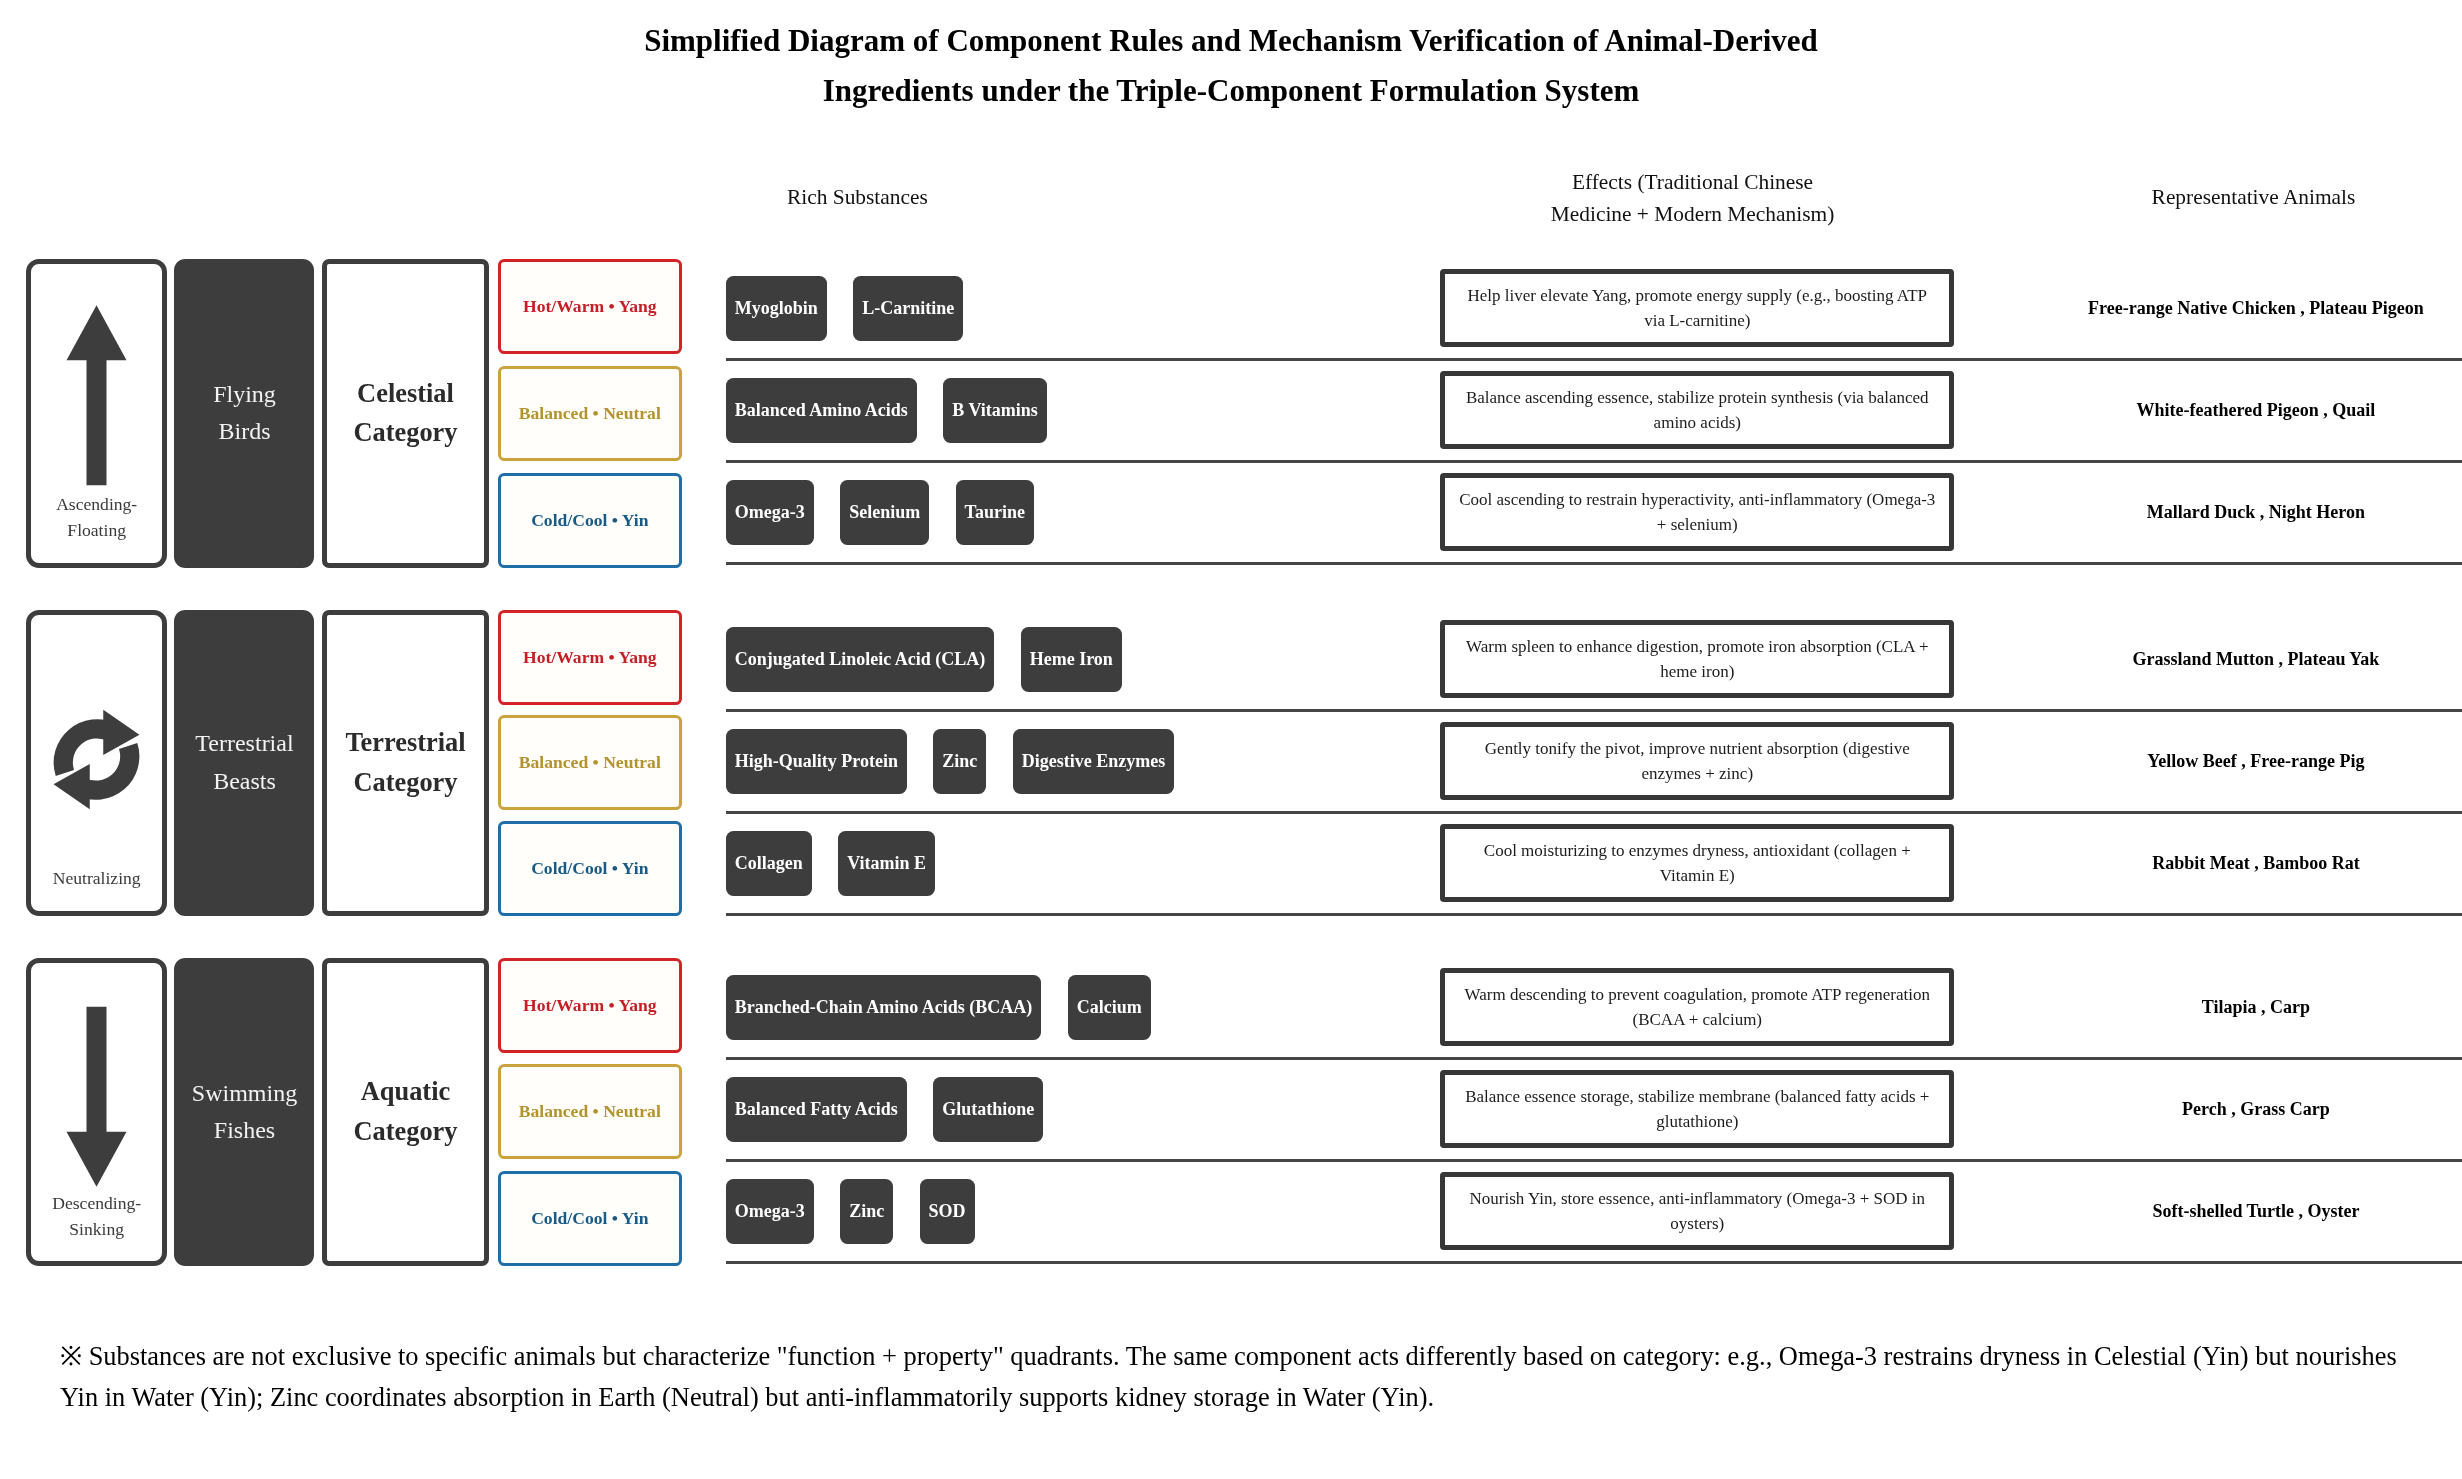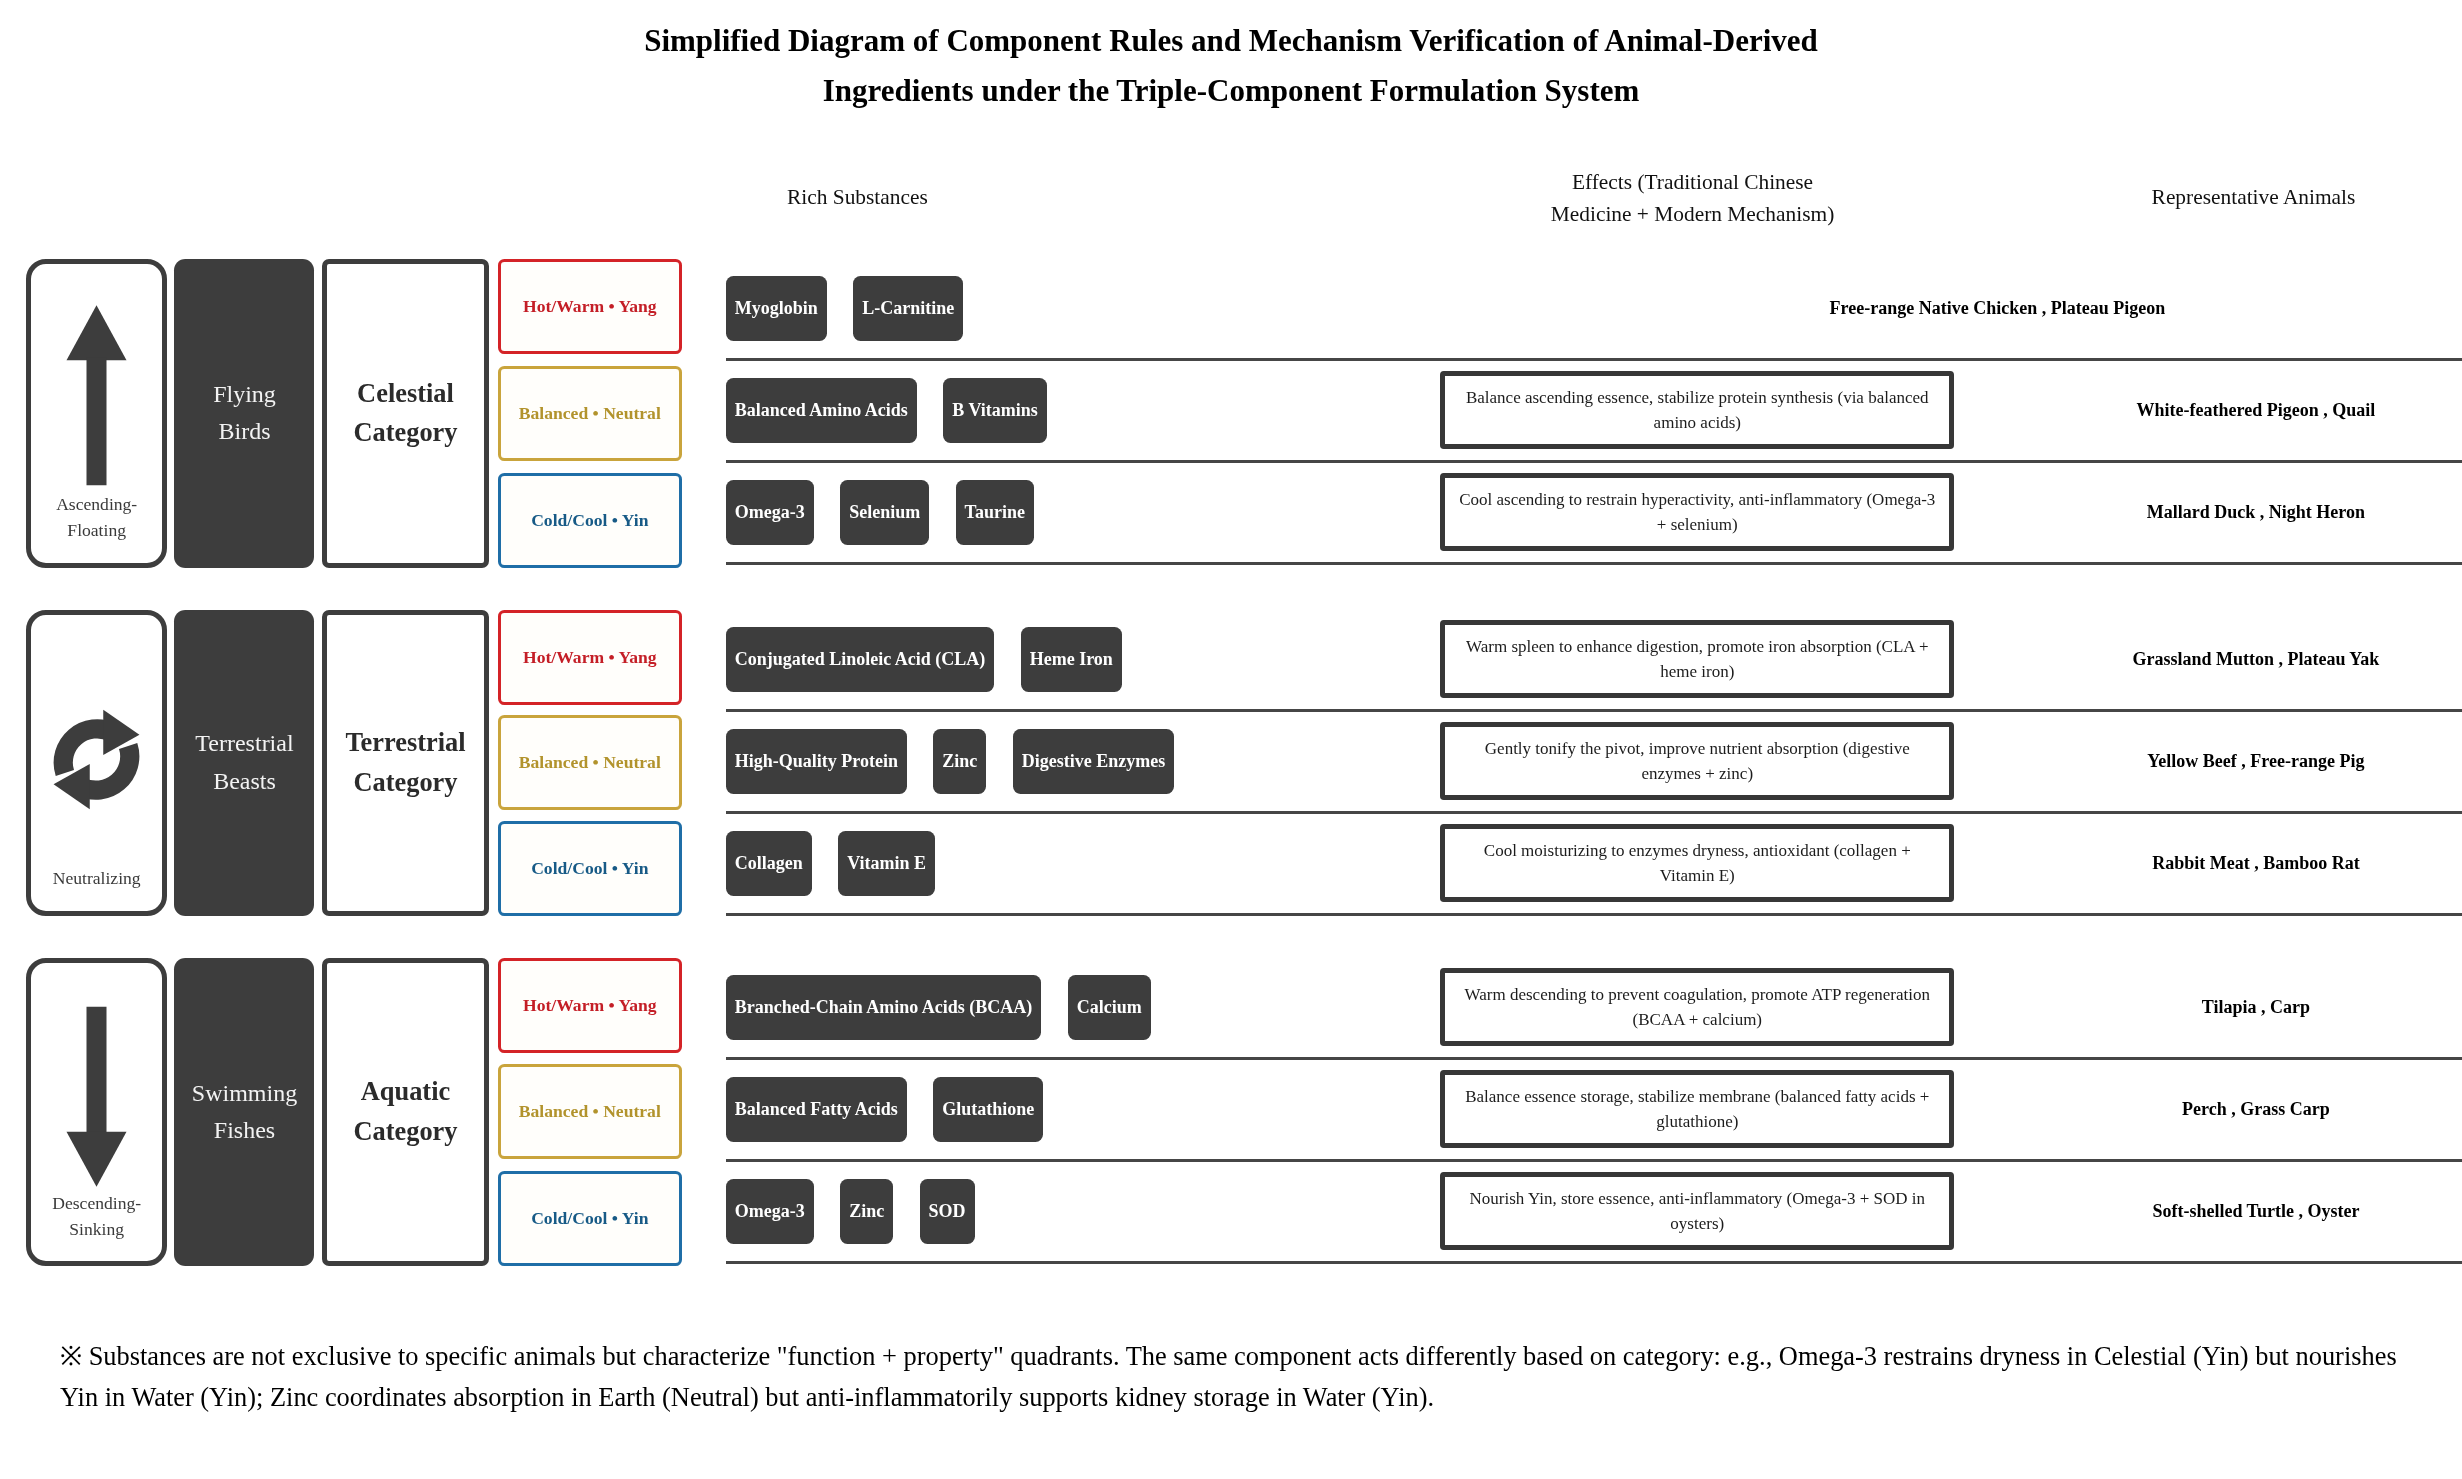--- a/index.html
+++ b/index.html
@@ -15,21 +15,21 @@
   
   .headers{display:flex;margin:50px 0 29px 721px;align-items:center;}
   .h-sub{width:713px;font-size:21.4px;}
   .h-sub span{margin-left:66px;}
   .h-eff{width:517px;text-align:center;font-size:21.4px;line-height:1.5;white-space:pre-line;}
   .h-ani{flex:1;text-align:center;padding-left:94px;font-size:21.4px;}
   
   .band{display:flex;padding-left:26.4px;}
   .band + .band{margin-top:42px;}
   .motion-box{
-    width:123px;border:5.7px solid #3d3d3d;border-radius:20px;background:#fff;
+    width:123px;border:5.7px solid #3d3d3d;border-radius:13px;background:#fff;
     margin-right:7.5px;display:flex;flex-direction:column;align-items:center;
     justify-content:space-between;padding:38px 3.8px 19px;
   }
   .motion-label{
     font-size:17.6px;color:#3a3a3a;text-align:center;white-space:pre-line;line-height:1.5;
   }
   .group-box{
     width:140px;background:#3d3d3d;border-radius:11.3px;margin-right:7.5px;
     color:#f3f3f3;display:flex;align-items:center;justify-content:center;
     text-align:center;font-size:24px;line-height:1.55;white-space:pre-line;
@@ -100,20 +100,23 @@
   <div class="props">
     <div class="prop prop-hot">Hot/Warm • Yang</div>
     <div class="prop prop-neutral">Balanced • Neutral</div>
     <div class="prop prop-cold">Cold/Cool • Yin</div>
   </div>
   <div class="rows">
     <div class="row">
       <div class="cell-sub">
           <span class="pill">Myoglobin</span>
           <span class="pill">L-Carnitine</span>
+        </div>
+      <div class="cell-effect">
+          <div class="effect-box">Help liver elevate Yang, promote energy supply (e.g., boosting ATP via L-carnitine)</div>
         </div>
       <div class="cell-animal">Free-range Native Chicken , Plateau Pigeon</div>
     </div>
     <div class="row">
       <div class="cell-sub">
           <span class="pill">Balanced Amino Acids</span>
           <span class="pill">B Vitamins</span>
         </div>
       <div class="cell-effect">
           <div class="effect-box">Balance ascending essence, stabilize protein synthesis (via balanced amino acids)</div>

